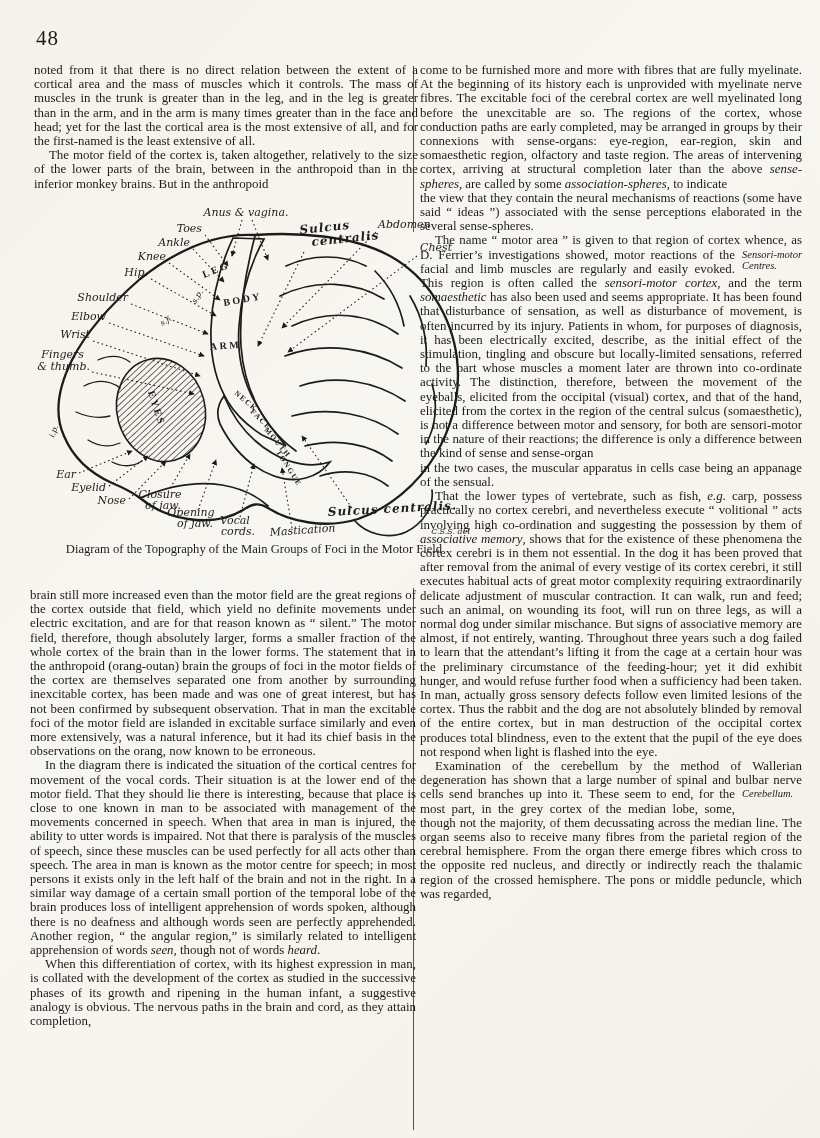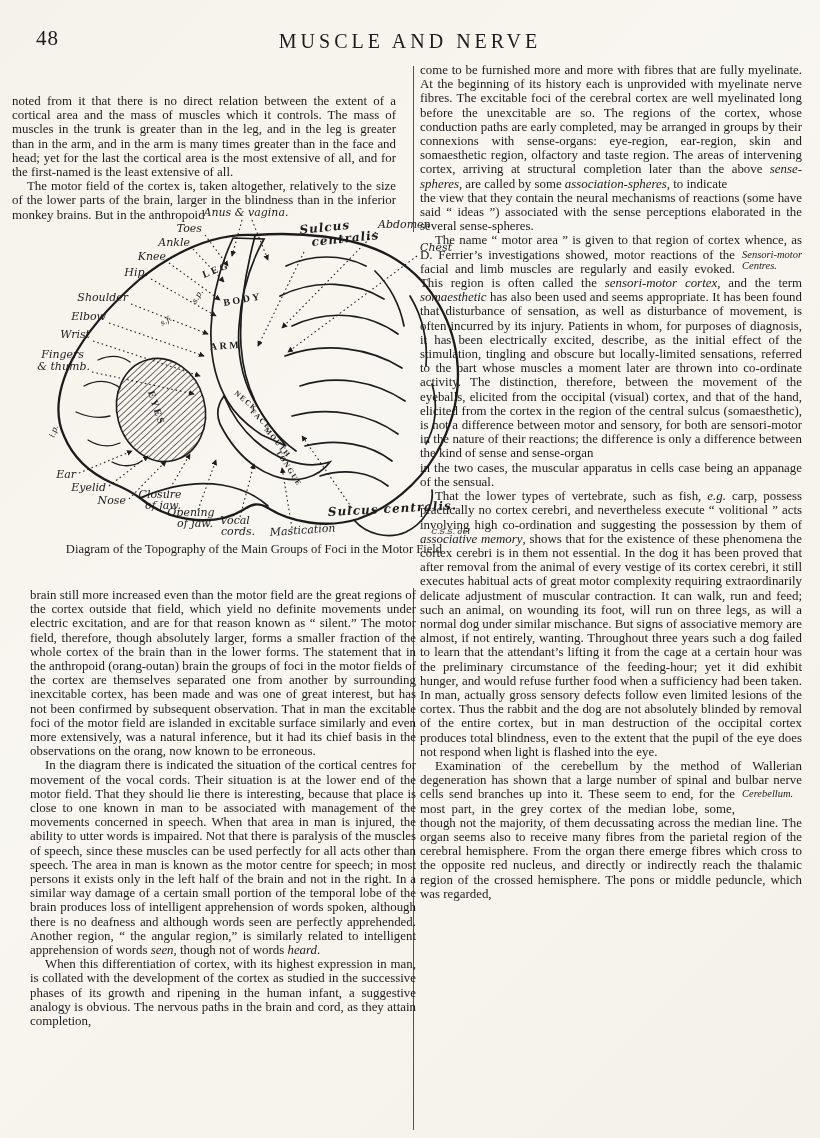--- a/index.html
+++ b/index.html
@@ -12,21 +12,21 @@
   }
   .pagenum{position:absolute;left:36px;top:26px;font-size:21px;letter-spacing:1px;}
   .title{position:absolute;left:0;top:30px;width:820px;text-align:center;
     font-size:20px;letter-spacing:4px;}
   .divider{position:absolute;left:413px;width:1px;background:#55534e;}
   .div-top{top:66px;height:166px;}
   .div-bottom{top:588px;height:542px;}
   .col{position:absolute;}
   .col p{margin:0;text-align:justify;font-size:12.9px;line-height:14.2px;}
   .col p.ind{text-indent:15px;}
-  .left-top{left:12px;top:63px;width:384px;margin-top:31px;}
+  .left-top{left:34px;top:63px;width:384px;}
   .left-bottom{left:30px;top:588px;width:386px;}
   .right-col{left:420px;top:63px;width:382px;}
   .r2{}
   .margin-note{
     float:right;width:62px;margin:1px -2px 2px 7px;
     font-weight:normal;font-style:italic;font-size:10.5px;line-height:11.5px;
     text-align:left;text-indent:0;
   }
   .figure{position:absolute;left:28px;top:204px;width:452px;height:370px;}
   .figure svg{display:block;width:452px;height:340px;}
@@ -43,28 +43,27 @@
   .sig{font:italic 8px "DejaVu Serif",serif;}
   .region{font:bold 10px "Liberation Serif",serif;letter-spacing:2.5px;}
   .regsm{font:bold 7.5px "Liberation Serif",serif;letter-spacing:1.5px;}
 </style>
 </head>
 <body>
 
 <div class="page">
 
   <div class="pagenum">48</div>
-  <div class="title">MUSCLE  AND  NERVE</div>
 
   <div class="divider div-top"></div>
   <div class="divider div-bottom"></div>
 
   <div class="col left-top">
     <p>noted from it that there is no direct relation between the extent of a cortical area and the mass of muscles which it controls. The mass of muscles in the trunk is greater than in the leg, and in the leg is greater than in the arm, and in the arm is many times greater than in the face and head; yet for the last the cortical area is the most extensive of all, and for the first-named is the least extensive of all.</p>
-    <p class="ind">The motor field of the cortex is, taken altogether, relatively to the size of the lower parts of the brain, larger in the blindness than in the inferior monkey brains.  But in the anthropoid</p>
+    <p class="ind">The motor field of the cortex is, taken altogether, relatively to the size of the lower parts of the brain, between in the anthropoid than in the inferior monkey brains.  But in the anthropoid</p>
   </div>
 
   <div class="figure">
     <svg viewBox="0 0 452 340">
       <defs>
         <pattern id="stip" width="4" height="4" patternUnits="userSpaceOnUse">
           <circle cx="1" cy="1" r="0.65" fill="#1c1c1c"></circle>
           <circle cx="3" cy="3" r="0.55" fill="#1c1c1c"></circle>
         </pattern>
         <pattern id="hatch" width="4.5" height="4.5" patternUnits="userSpaceOnUse" patternTransform="rotate(62)">

